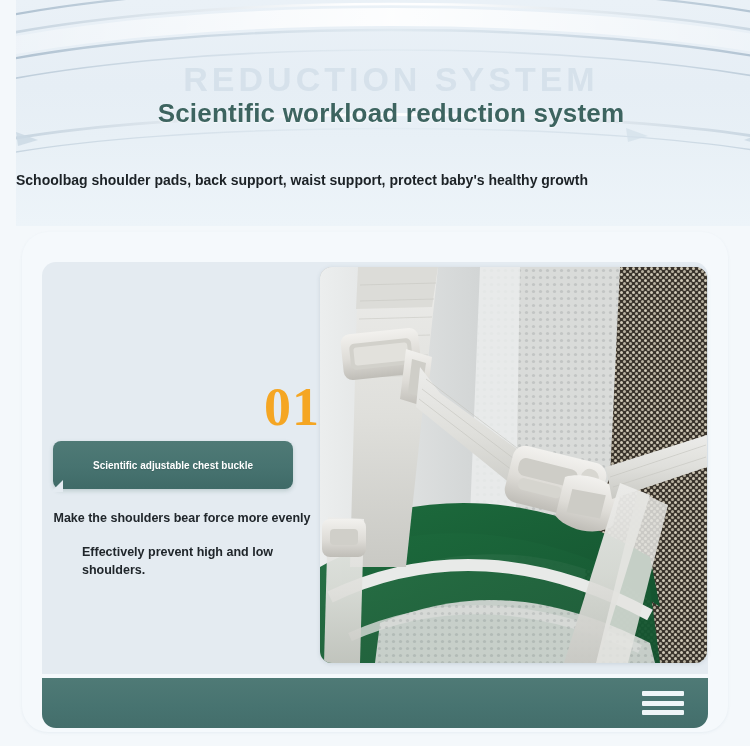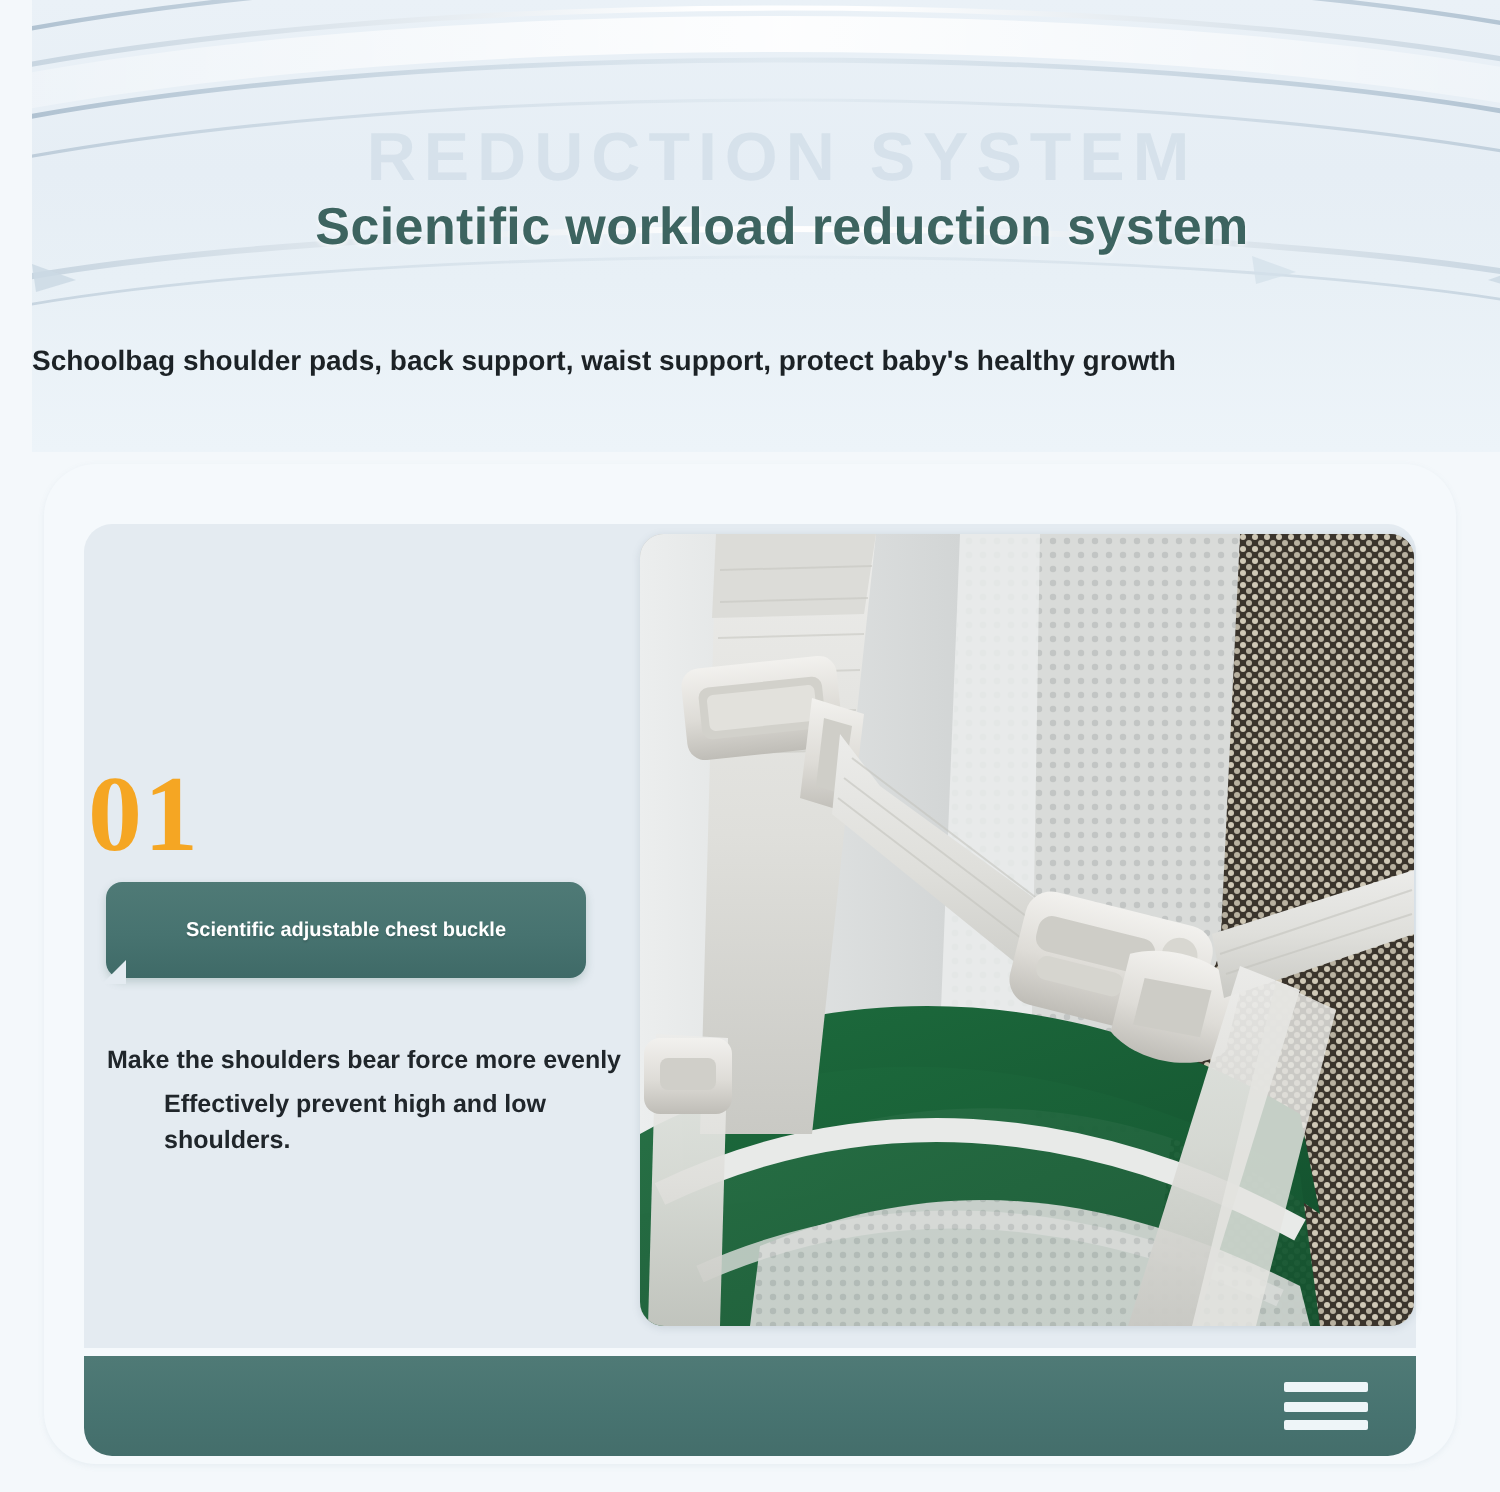--- a/index.html
+++ b/index.html
@@ -66,21 +66,21 @@
     border-radius:14px 14px 0 0;
   }
 
   
   .left-col {
     position:absolute; left:44px; top:262px;
     width:276px; height:412px;
   }
   .num-01 {
     position:absolute; left:0; top:118px; width:276px;
-    text-align:left;
+    text-align:right;
     font-family:"Liberation Serif", serif;
     font-size:54px; font-weight:bold;
     color:#f5a623;
     letter-spacing:1px;
     line-height:1;
   }
   .badge-wrap {
     position:absolute; left:9px; top:179px;
     width:240px; height:48px;
   }
@@ -102,21 +102,20 @@
     position:absolute; left:-2px; bottom:-3px;
     width:0; height:0;
     border-left:12px solid transparent;
     border-bottom:12px solid #e4ebf1;
   }
   .desc1 {
     position:absolute; left:0; top:249px; width:276px;
     text-align:center;
     font-size:12.5px; font-weight:bold;
     color:#20262b;
-    margin-top:12px;
   }
   .desc2 {
     position:absolute; left:38px; top:281px; width:200px;
     font-size:12.5px; font-weight:bold;
     color:#20262b;
     line-height:1.45;
   }
 
   
   .photo {

